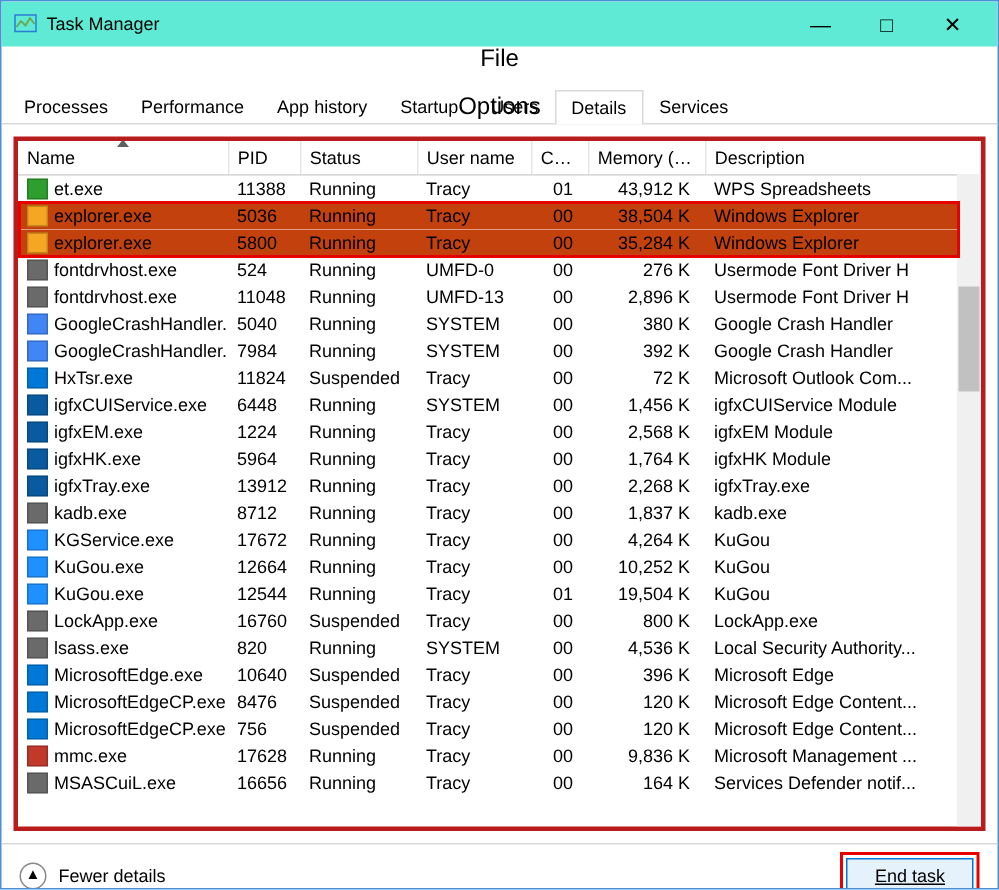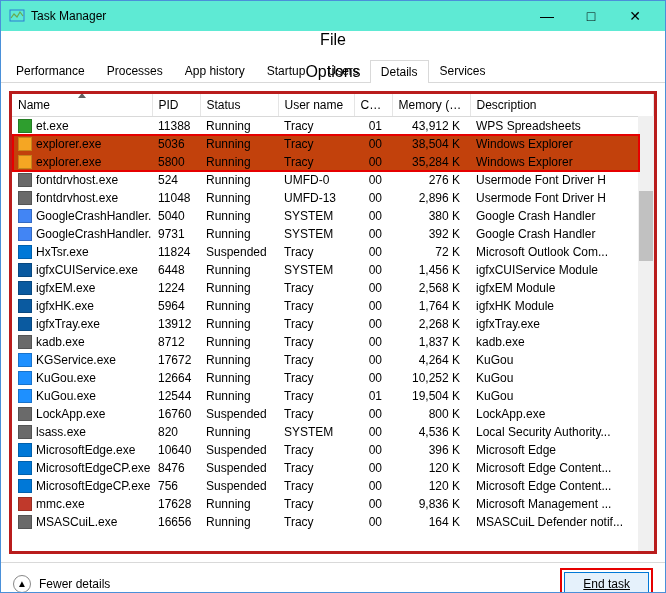--- a/index.html
+++ b/index.html
@@ -48,22 +48,22 @@
   <div class="wbtn">✕</div>
 </div>
 
 <div class="menubar">
   <span>File</span>
   <span>Options</span>
   <span>View</span>
 </div>
 
 <div class="tabs" id="tabs">
+    <div class="tab">Processes</div>
     <div class="tab">Performance</div>
-    <div class="tab">Processes</div>
     <div class="tab">App history</div>
     <div class="tab">Startup</div>
     <div class="tab">Users</div>
     <div class="tab active">Details</div>
     <div class="tab">Services</div>
   </div>
 
 <div class="table-wrap">
   <table>
     <colgroup>
@@ -171,21 +171,21 @@
           <td class="num">380 K</td>
           <td>Google Crash Handler</td>
         </tr>
         <tr>
           <td>
             <div class="proc-cell">
               <span class="proc-icon" style="background: rgb(66, 133, 244); border: 1px solid rgba(0, 0, 0, 0.2);"></span>
               <span>GoogleCrashHandler...</span>
             </div>
           </td>
-          <td>9731</td>
+          <td>7984</td>
           <td>Running</td>
           <td>SYSTEM</td>
           <td class="cpu">00</td>
           <td class="num">392 K</td>
           <td>Google Crash Handler</td>
         </tr>
         <tr>
           <td>
             <div class="proc-cell">
               <span class="proc-icon" style="background: rgb(0, 120, 215); border: 1px solid rgba(0, 0, 0, 0.2);"></span>
@@ -400,21 +400,21 @@
             <div class="proc-cell">
               <span class="proc-icon" style="background: rgb(106, 106, 106); border: 1px solid rgba(0, 0, 0, 0.2);"></span>
               <span>MSASCuiL.exe</span>
             </div>
           </td>
           <td>16656</td>
           <td>Running</td>
           <td>Tracy</td>
           <td class="cpu">00</td>
           <td class="num">164 K</td>
-          <td>MSASCuiL Defender notif...</td>
+          <td>Services Defender notif...</td>
         </tr>
       </tbody>
   </table>
   <div class="scrollbar">
       <div class="thumb"></div>
     </div>
   <div class="highlight-box" id="hl-rows" style="left: 0px; right: 14px; top: 39.5px; height: 38px;"></div>
 </div>
 
 <div class="footer">

